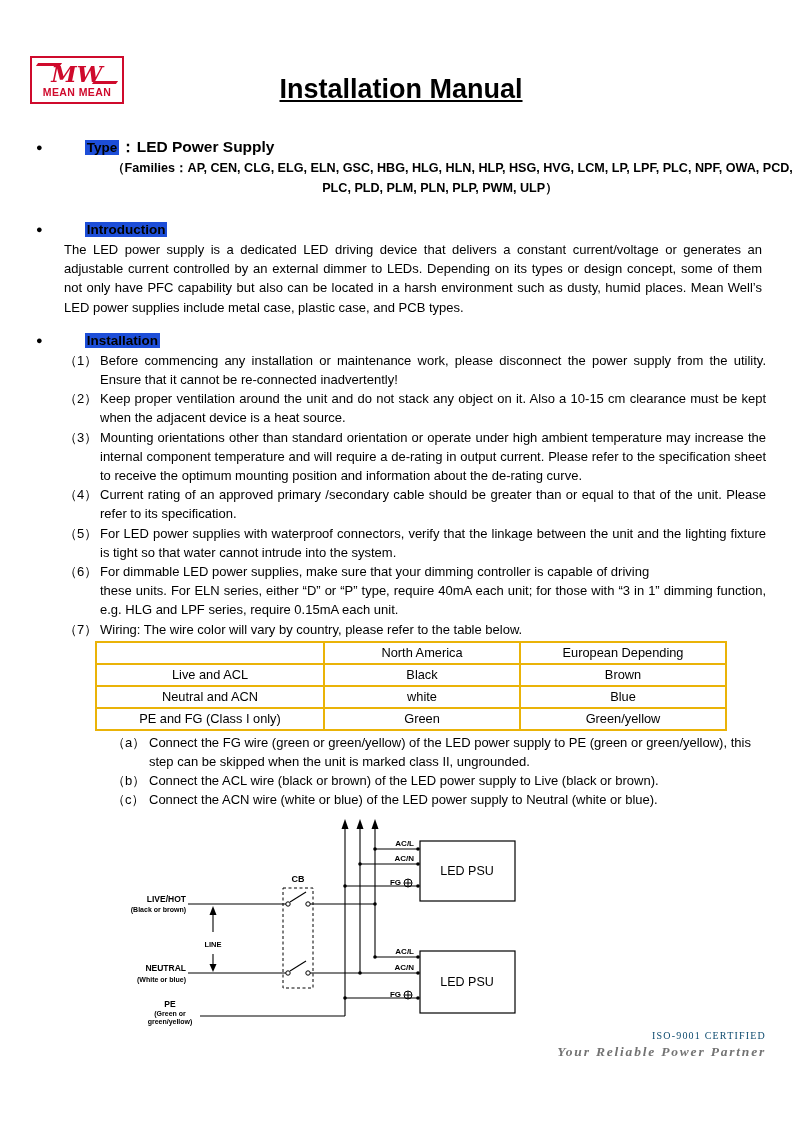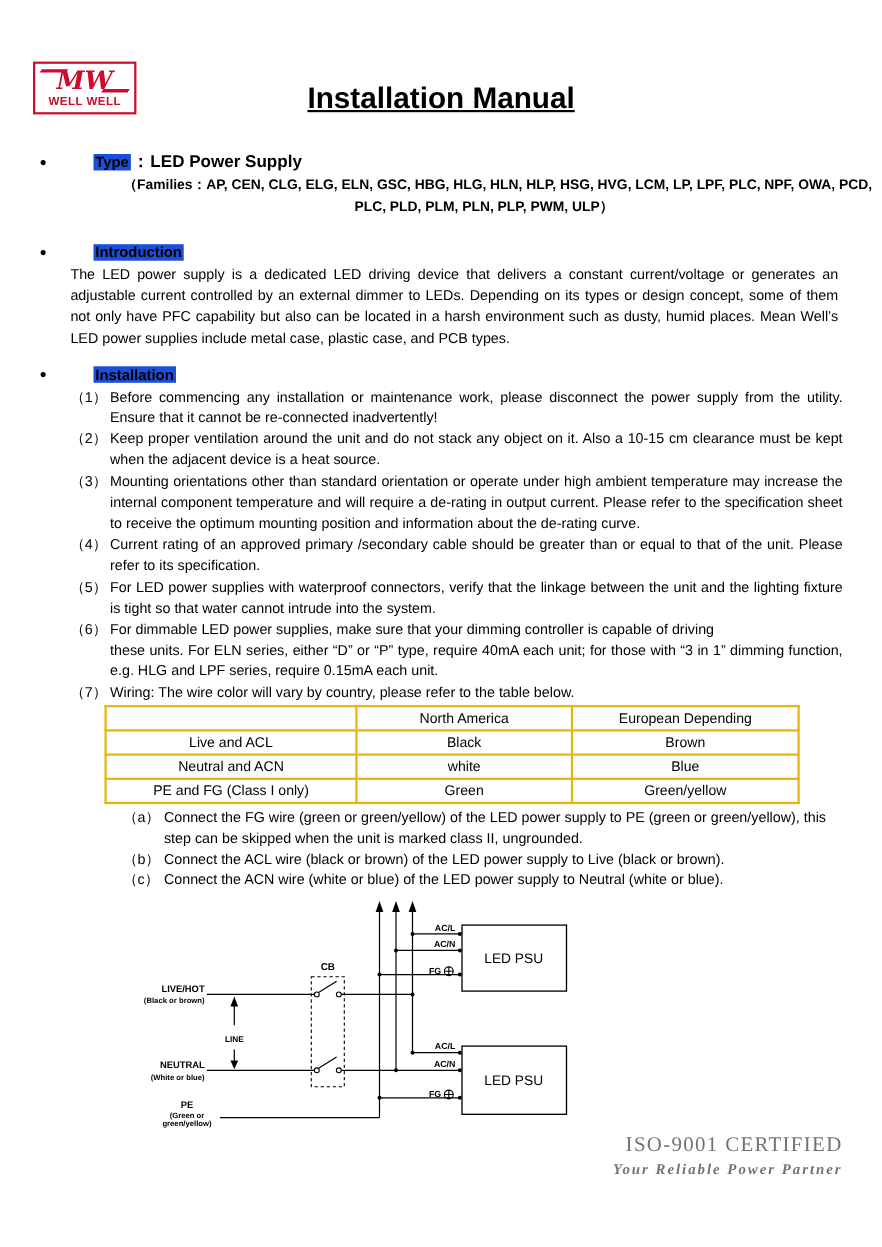--- a/index.html
+++ b/index.html
@@ -59,36 +59,36 @@
   .subitems { margin:2px 0 0 112px; width:654px; }
   .subitem { display:flex; line-height:19.2px; }
   .snum { flex:none; width:37px; }
   .stext { flex:1; }
 
   .diagram-wrap { margin:8px 0 0 130px; }
 
   
   .footer { position:absolute; right:36px; top:1030px; text-align:right; }
   .footer-iso {
-    font-family:"Liberation Serif", serif; font-size:19px;
-    letter-spacing:1.2px; color:#737373;
+    font-family:"Liberation Serif", serif; font-size:10px;
+    letter-spacing:1.2px; color:#0c4a6e;
   }
   .footer-slogan {
     font-family:"Liberation Serif", serif; font-style:italic; font-weight:bold;
     font-size:13.5px; letter-spacing:1.8px; color:#737373; margin-top:3px;
   }
 </style>
 </head>
 <body>
 
 <div class="page">
 
   <div class="logo">
     <div class="logo-mw">MW</div>
-    <div class="logo-brand">WELL WELL</div>
+    <div class="logo-brand">MEAN MEAN</div>
   </div>
 
   <div class="title-wrap">
     <span class="title">Installation Manual</span>
   </div>
 
   <div class="hrow type-row">
     <span class="bullet">●</span>
     <span class="hl">Type</span>
     <span class="type-value">：</span>

